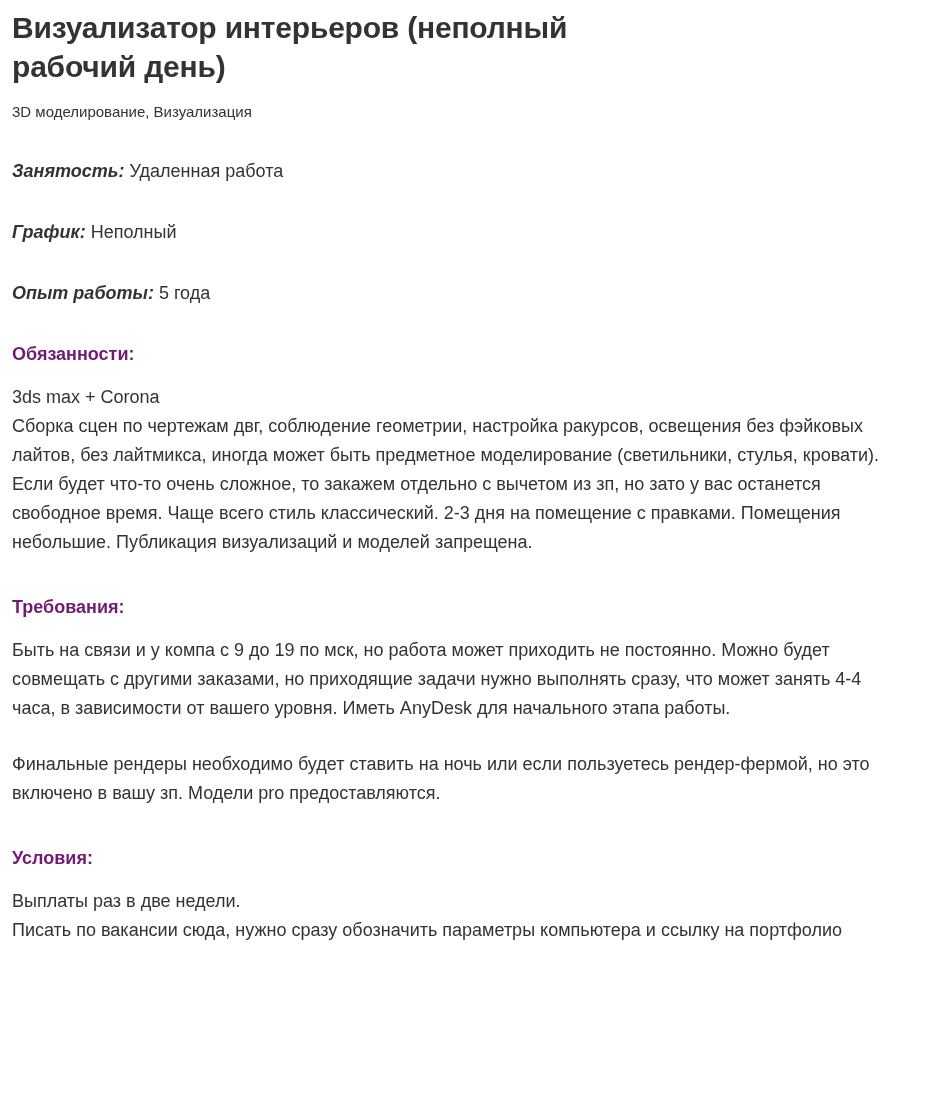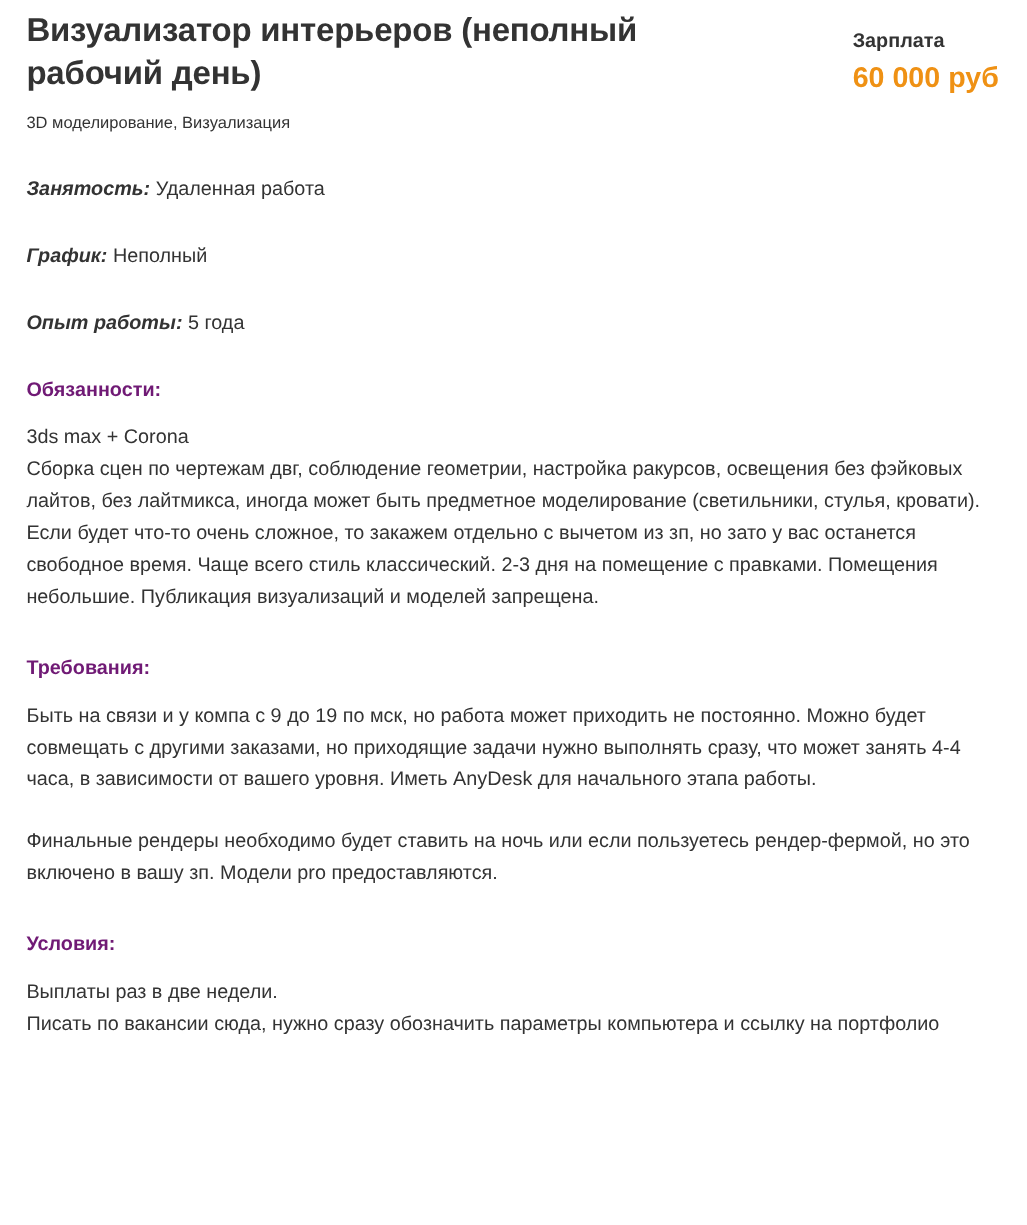--- a/index.html
+++ b/index.html
@@ -7,21 +7,21 @@
   html, body {
     width: 934px;
     background: #ffffff;
     font-family: "Liberation Sans", "DejaVu Sans", sans-serif;
     color: #333333;
   }
 
   .page {
     width: 934px;
     min-height: 1114px;
-    padding: 0 26px 30px 24px;
+    padding: 0 26px 30px 12px;
     background: #ffffff;
   }
 
   
   .header {
     display: flex;
     justify-content: space-between;
     align-items: flex-start;
   }
 
@@ -96,24 +96,20 @@
   }
 </style>
 </head>
 <body>
 
 <div class="page">
 
   <div class="header">
     <h1 class="title">Визуализатор интерьеров (неполный рабочий день)</h1>
 
-    <div class="salary-block">
-      <div class="salary-label">Зарплата</div>
-      <div class="salary-value">60 000 руб</div>
-    </div>
   </div>
 
   <div class="categories">3D моделирование, Визуализация</div>
 
   <div class="attr">
     <span class="attr-label">Занятость:</span>
     <span class="attr-value">Удаленная работа</span>
   </div>
 
   <div class="attr">

